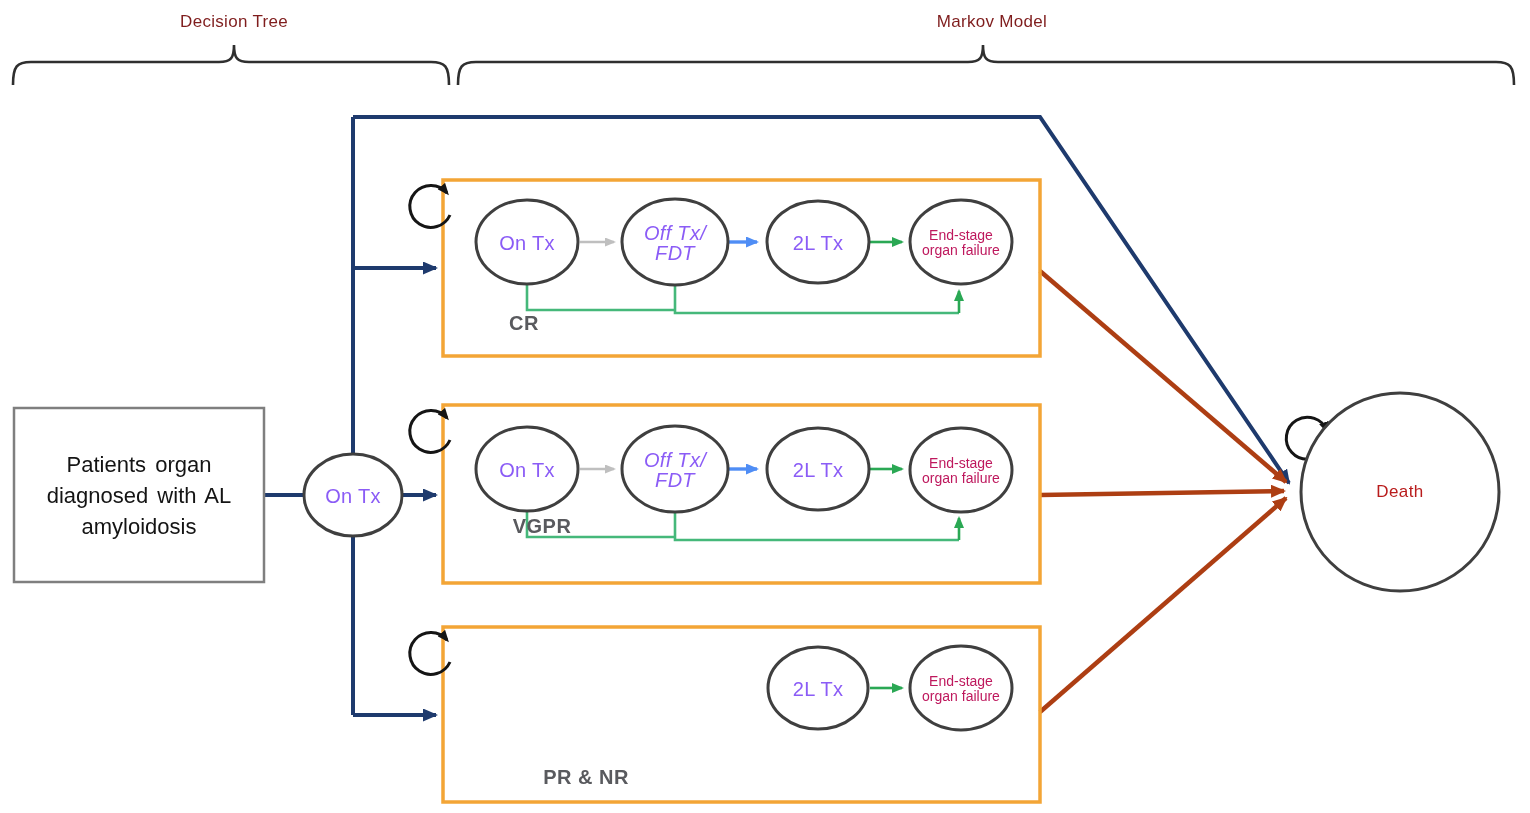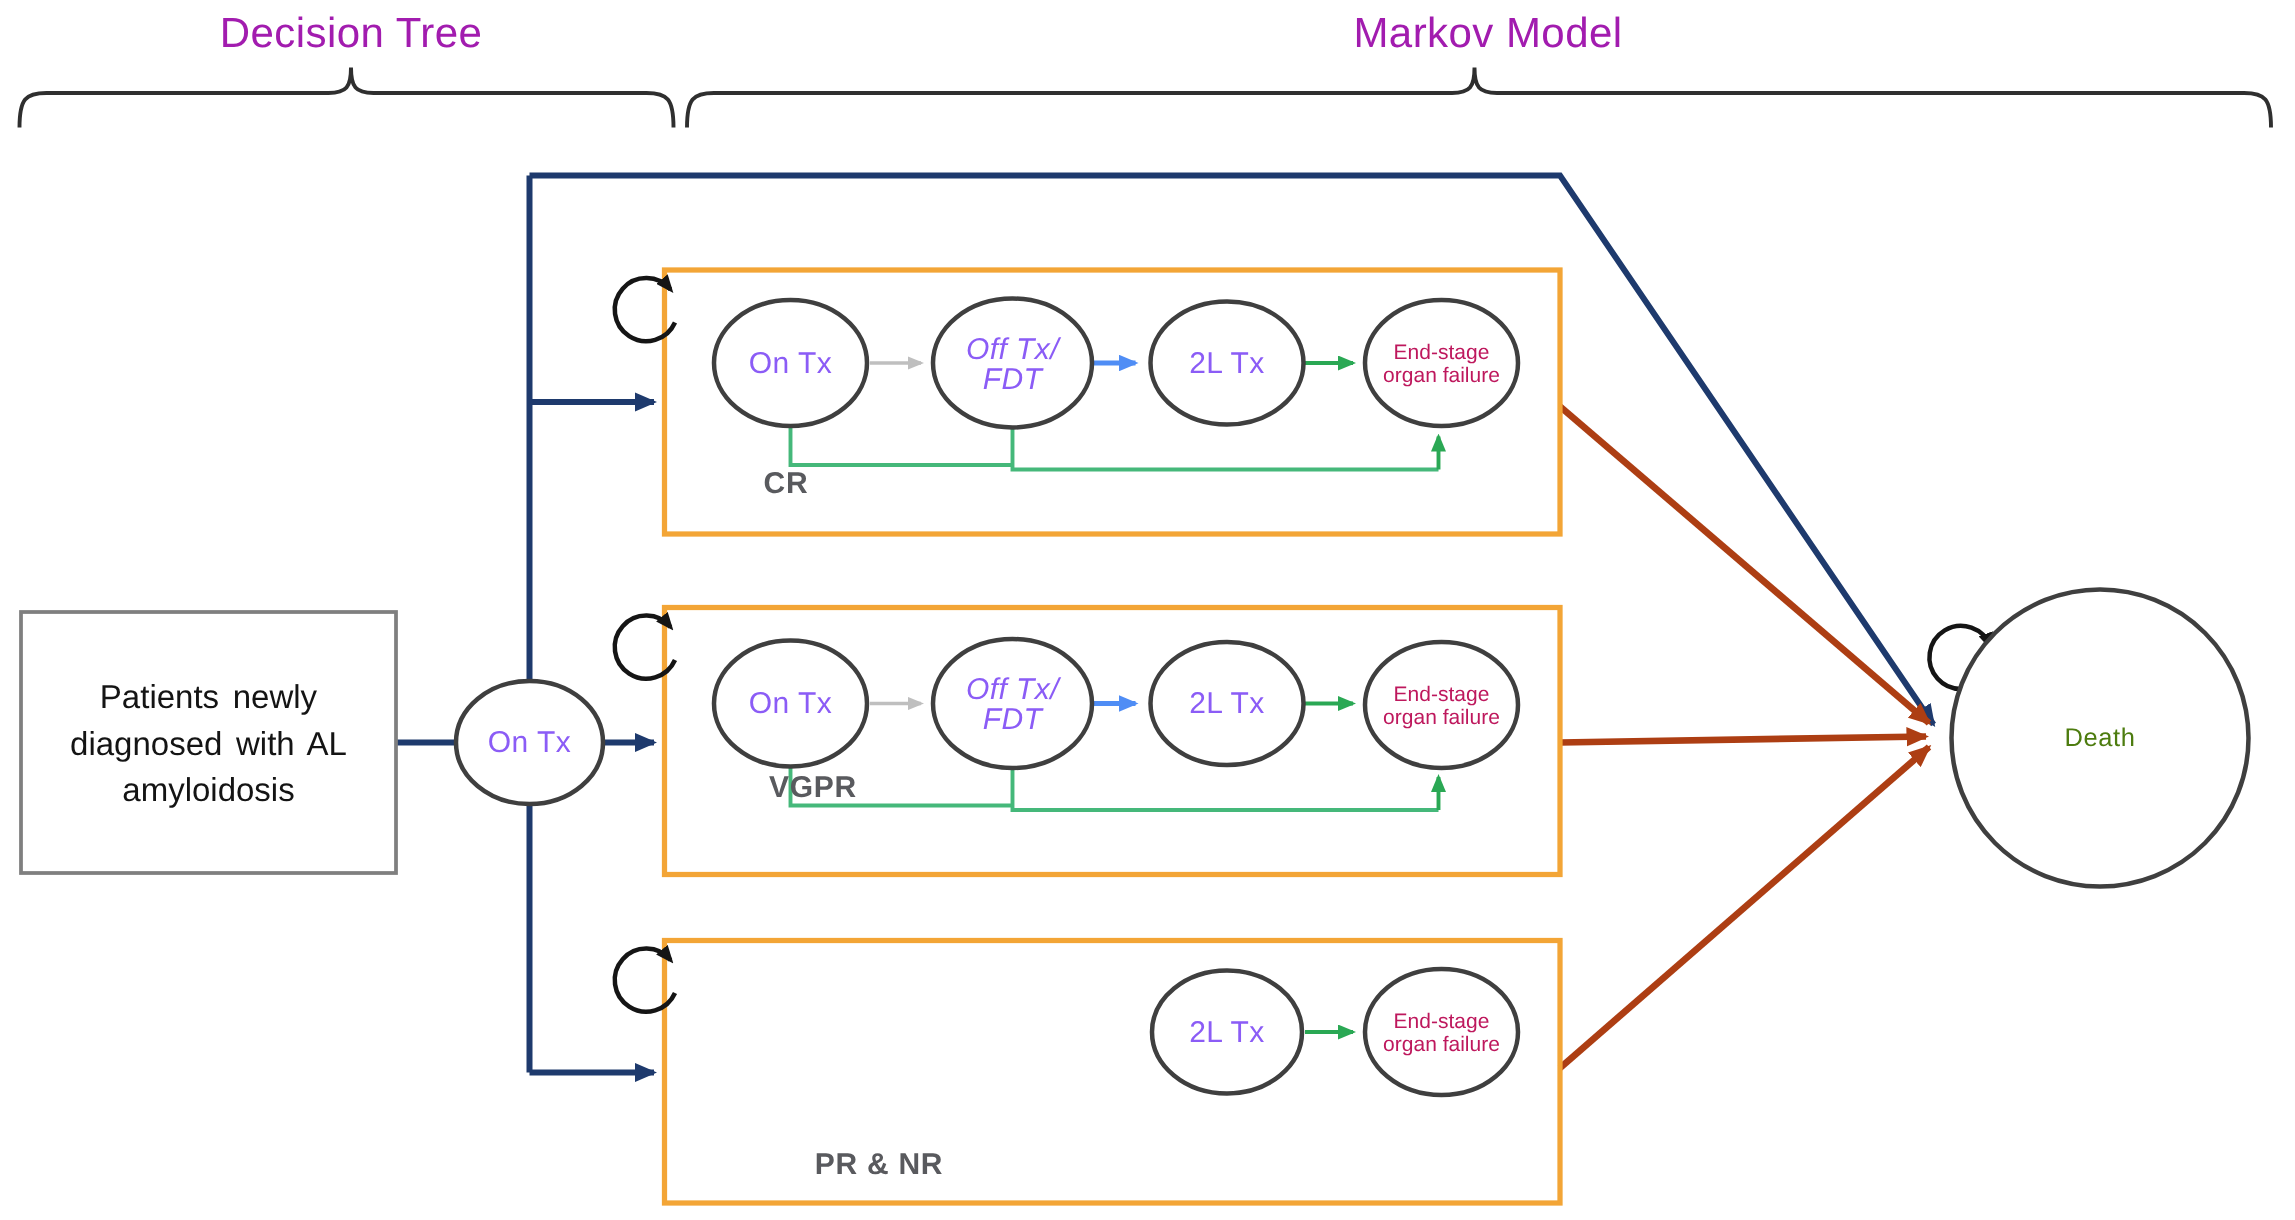--- a/index.html
+++ b/index.html
@@ -12,27 +12,27 @@
   }
   .canvas svg{position:absolute;left:0;top:0;}
   .lbl{
     position:absolute;
     transform:translate(-50%,-50%);
     text-align:center;
     white-space:nowrap;
     pointer-events:none;
   }
   .wrap{white-space:normal;}
-  .t-title{font-size:28px;color:#a21caf;letter-spacing:.3px;}
+  .t-title{font-size:17px;color:#7f1d1d;letter-spacing:.3px;}
   .t-patient{font-size:22px;color:#141414;line-height:1.42;word-spacing:3px;width:212px;}
   .t-state{font-size:20px;color:#8b5cf6;letter-spacing:.3px;}
   .t-state-sm{font-size:14px;color:#be185d;line-height:1.1;width:86px;}
   .t-off{width:88px;line-height:1.0;font-style:italic;}
   .t-branch{font-size:20px;font-weight:bold;color:#595a5e;letter-spacing:.5px;}
-  .t-death{font-size:17px;color:#4d7c0f;letter-spacing:.4px;}
+  .t-death{font-size:17px;color:#b91c1c;letter-spacing:.4px;}
 </style>
 </head>
 <body>
 
 <div class="canvas">
 
   <svg width="1530" height="813" viewBox="0 0 1530 813">
     <defs>
       <marker id="ah-navy" markerUnits="userSpaceOnUse" markerWidth="15" markerHeight="13" refX="13" refY="6.5" orient="auto">
         <path d="M0,0 L15,6.5 L0,13 Z" fill="#1e3a6d"></path>
@@ -127,21 +127,21 @@
         <ellipse cx="818" cy="688" rx="50" ry="41"></ellipse>
         <ellipse cx="961" cy="688" rx="51" ry="42"></ellipse>
         <circle cx="1400" cy="492" r="99"></circle>
       </g>
     </g>
   </svg>
 
   <div class="lbl t-title" style="left:234px;top:22px;">Decision Tree</div>
   <div class="lbl t-title" style="left:992px;top:22px;">Markov Model</div>
 
-  <div class="lbl t-patient wrap" style="left:139px;top:496px;">Patients newly diagnosed with AL amyloidosis</div>
+  <div class="lbl t-patient wrap" style="left:139px;top:496px;">Patients organ diagnosed with AL amyloidosis</div>
   <div class="lbl t-state" style="left:353px;top:496px;">On Tx</div>
 
   <div class="lbl t-state" style="left:527px;top:243px;">On Tx</div>
   <div class="lbl t-state t-off wrap" style="left:675px;top:243px;">Off Tx/ FDT</div>
   <div class="lbl t-state" style="left:818px;top:243px;">2L Tx</div>
   <div class="lbl t-state-sm wrap" style="left:961px;top:243px;">End-stage organ failure</div>
   <div class="lbl t-branch" style="left:524px;top:323px;">CR</div>
 
   <div class="lbl t-state" style="left:527px;top:470px;">On Tx</div>
   <div class="lbl t-state t-off wrap" style="left:675px;top:470px;">Off Tx/ FDT</div>

